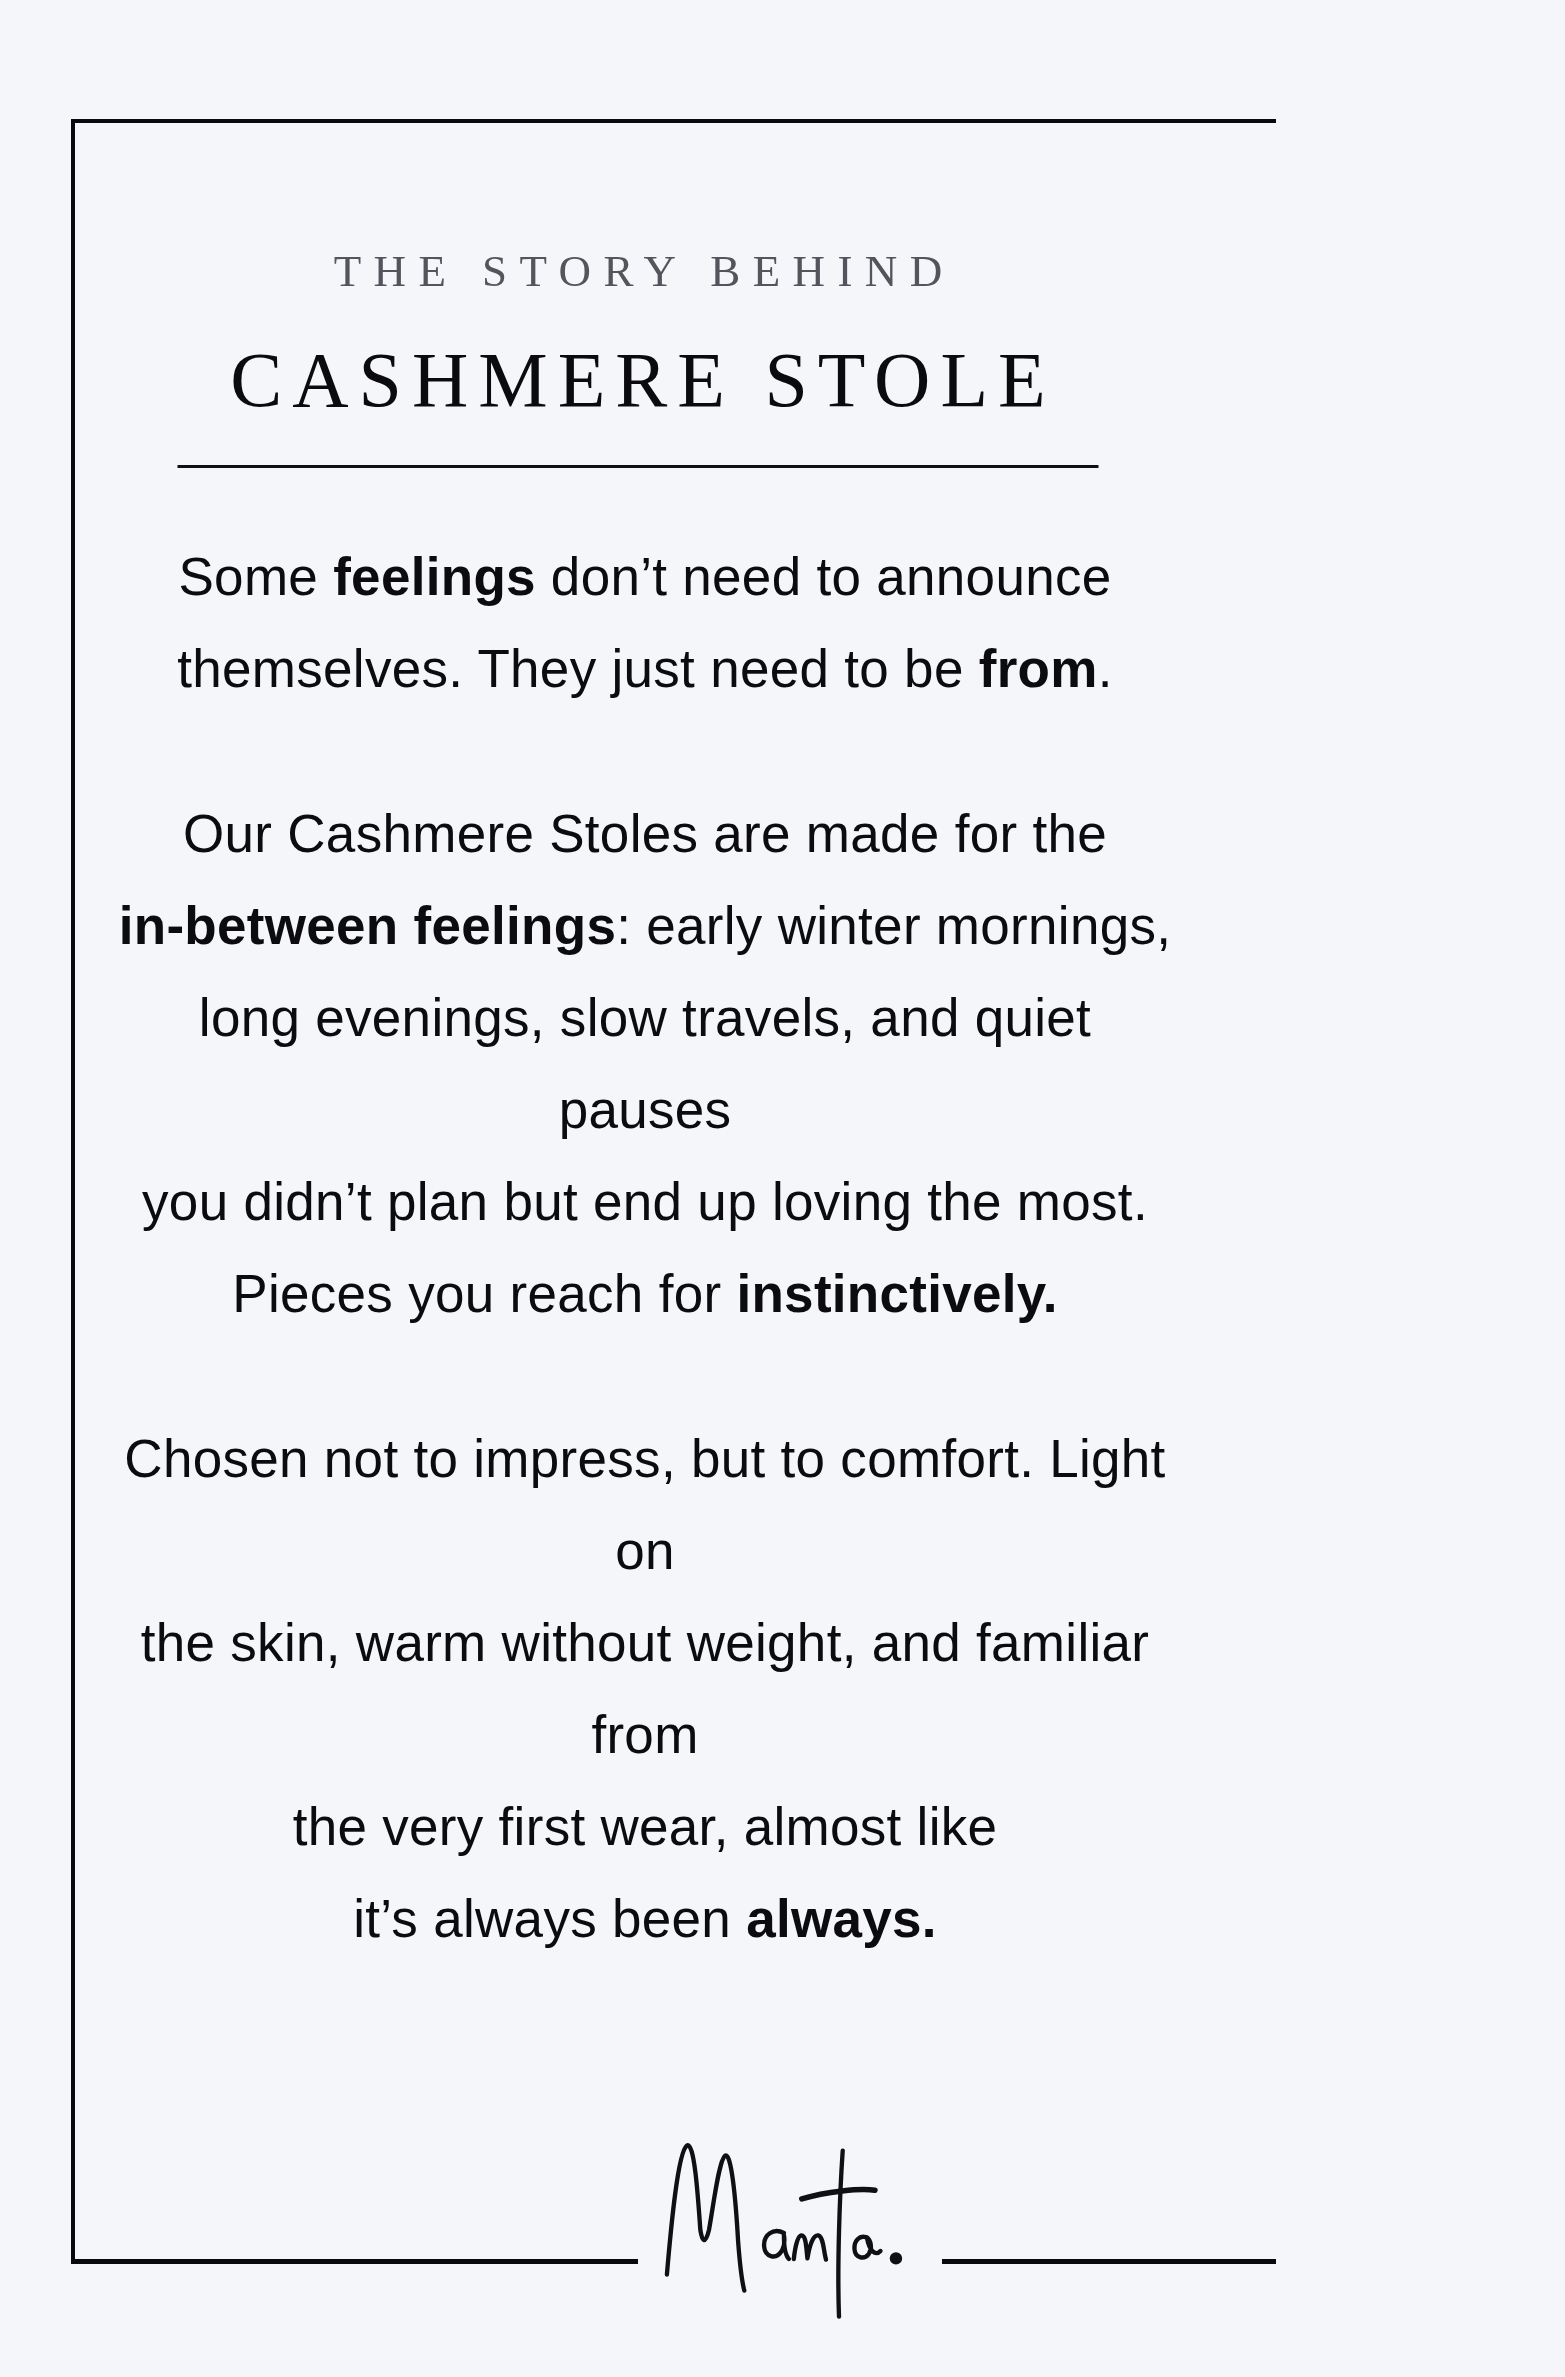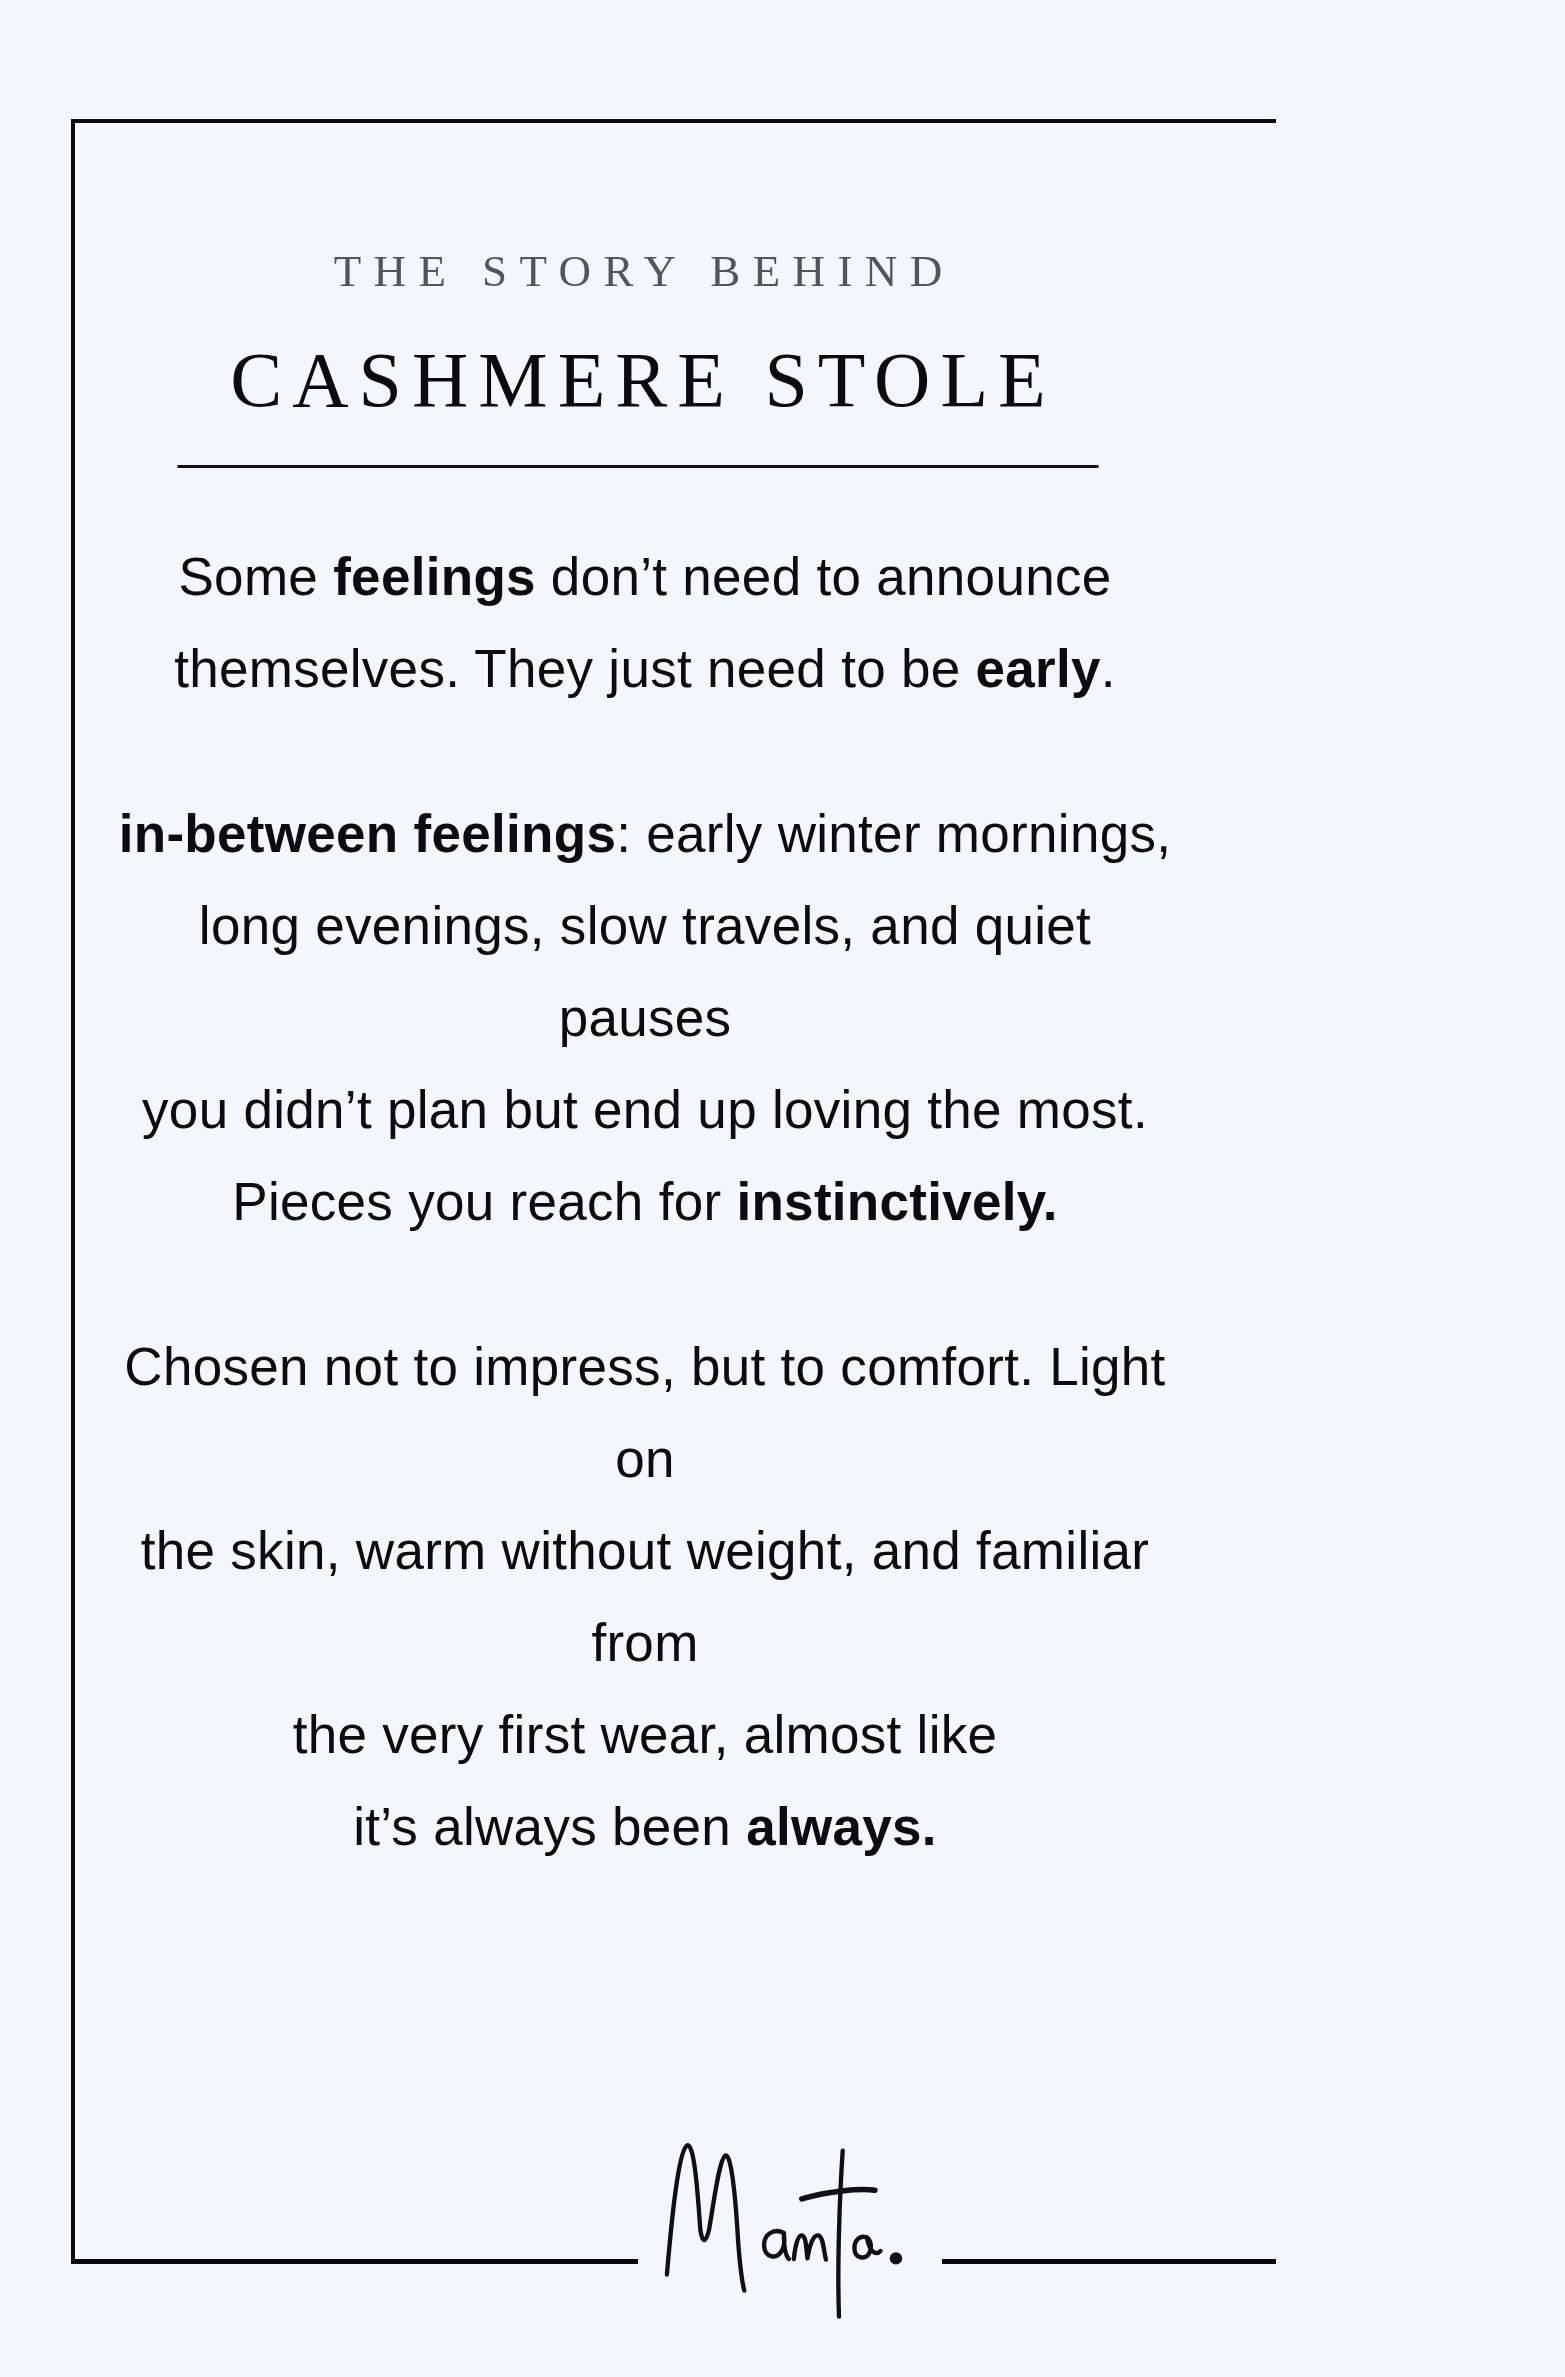--- a/index.html
+++ b/index.html
@@ -96,23 +96,24 @@
   <div class="frame"></div>
 
   <div class="eyebrow">THE STORY BEHIND</div>
 
   <div class="title">CASHMERE STOLE</div>
 
   <div class="divider"></div>
 
   <div class="body-col">
     <p><span>Some </span><b>feelings</b><span> don’t need to announce
-themselves. They just need to be </span><b>early</b><span>.</span></p>
+themselves. They just need to be </span><b>from</b><span>.</span></p>
 
-    <p><b>in-between feelings</b><span>: early winter mornings,
+    <p><span>Our Cashmere Stoles are made for the
+</span><b>in-between feelings</b><span>: early winter mornings,
 long evenings, slow travels, and quiet pauses
 you didn’t plan but end up loving the most.
 Pieces you reach for </span><b>instinctively.</b></p>
 
     <p><span>Chosen not to impress, but to comfort. Light on
 the skin, warm without weight, and familiar from
 the very first wear, almost like
 it’s always been </span><b>always.</b></p>
 
   </div>

